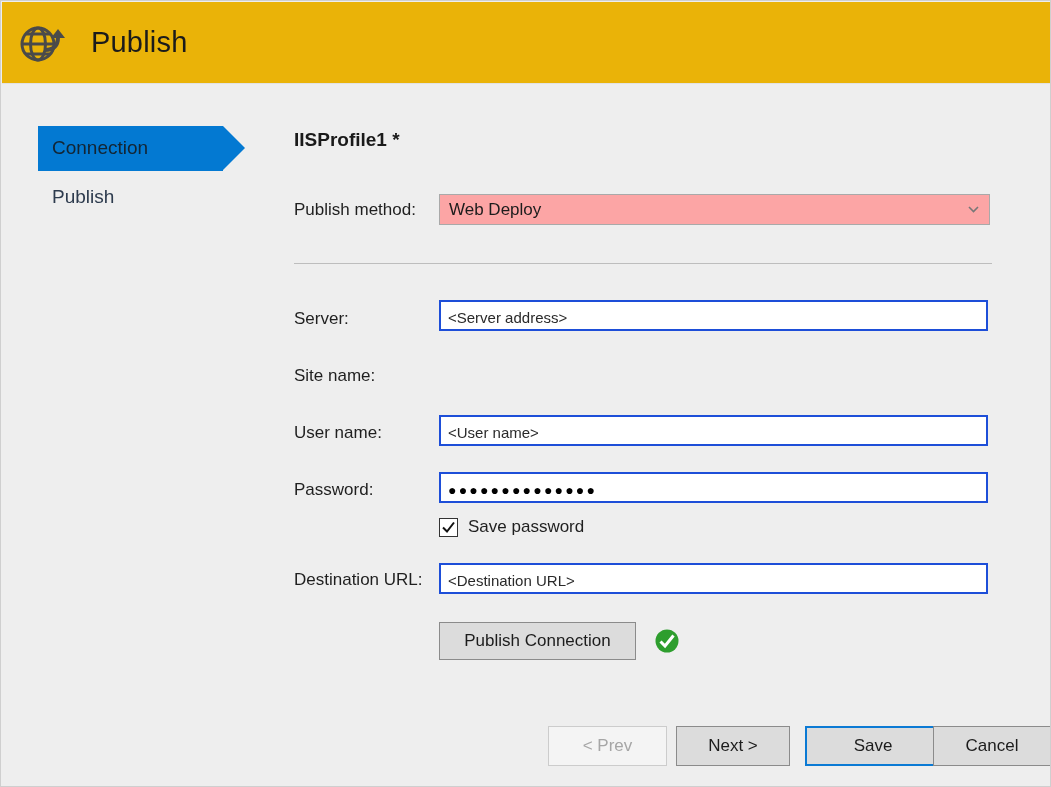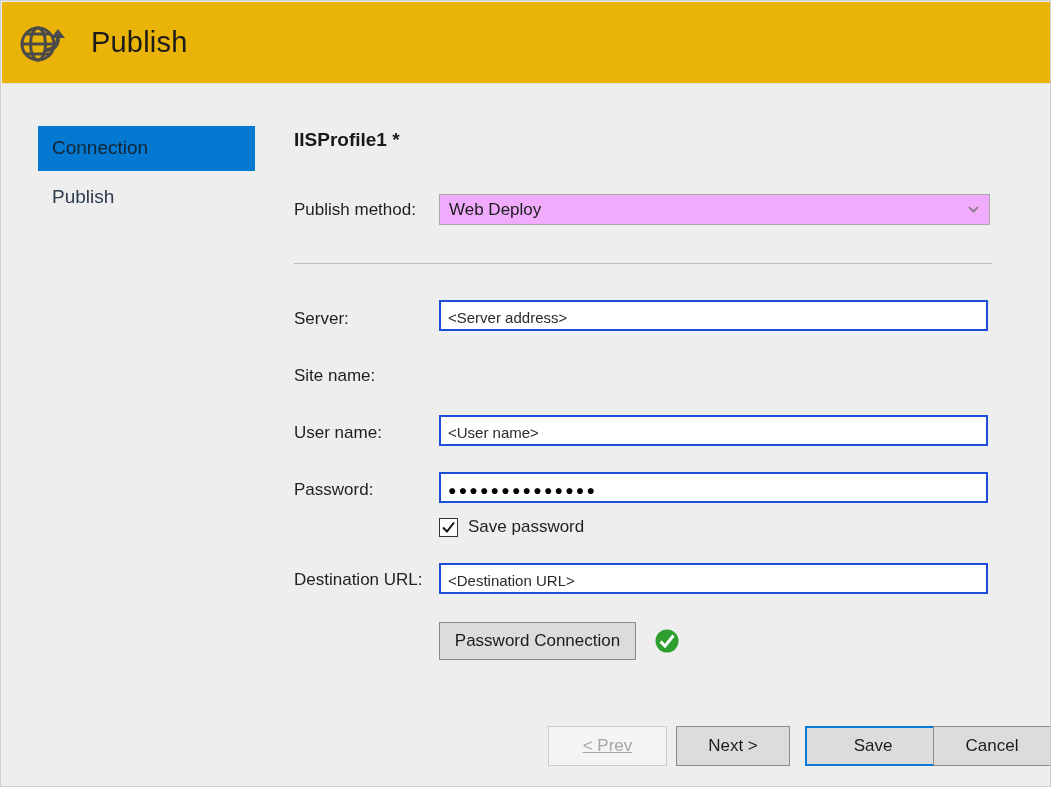--- a/index.html
+++ b/index.html
@@ -63,21 +63,20 @@
     color: #2d3b4e;
     white-space: nowrap;
   }
   .nav-item.active {
     left: 36px;
     top: 42px;
     width: 185px;
     height: 45px;
     background: #0379d2;
     color: #14202c;
-    padding-left: 32px;
   }
   .nav-item.active .nav-label {
     position: absolute;
     left: 14px;
     top: 11px;
     color: #132533;
   }
   .nav-arrow {
     position: absolute;
     left: 185px;
@@ -118,21 +117,21 @@
     white-space: nowrap;
   }
 
   
   .combo {
     position: absolute;
     left: 167px;
     top: 110px;
     width: 551px;
     height: 31px;
-    background: #f0abfc;
+    background: #fca5a5;
     border: 1px solid #a9a9a9;
     box-sizing: border-box;
   }
   .combo-value {
     position: absolute;
     left: 9px;
     top: 5px;
     font-size: 17px;
     color: #1c1c1c;
     white-space: nowrap;
@@ -255,21 +254,20 @@
     font-family: "Liberation Sans", sans-serif;
     cursor: default;
     text-align: center;
     line-height: 38px;
     padding: 0;
   }
   .btn.disabled {
     background: #f4f4f4;
     border-color: #cccccc;
     color: #a6a6a6;
-    text-decoration: underline;
   }
   .btn.focus {
     border: 2px solid #0b7ad4;
     line-height: 36px;
   }
   #btn-prev   { left: 276px; width: 119px; }
   #btn-next   { left: 404px; width: 114px; }
   #btn-save   { left: 533px; width: 136px; }
   #btn-cancel { left: 661px; width: 118px; }
 </style>
@@ -345,21 +343,21 @@
         </svg>
       </span>
       <span class="checkbox-label">Save password</span>
     </div>
 
     <div class="row-label" style="left:22px; top:486px;">Destination URL:</div>
     <div class="field" style="top:479px;">
       <span class="field-text placeholder">&lt;Destination URL&gt;</span>
     </div>
 
-    <button class="validate-btn">Password Connection</button>
+    <button class="validate-btn">Publish Connection</button>
     <span class="success-badge">
       <svg width="26" height="26" viewBox="0 0 26 26">
         <circle cx="13" cy="13" r="11.5" fill="#2e9e2e"></circle>
         <path d="M6.5 13.5 L11 18 L19.5 7.5" fill="none" stroke="#ffffff" stroke-width="3"></path>
       </svg>
     </span>
 
     <div class="footer">
       <button class="btn disabled" id="btn-prev">&lt; Prev</button>
       <button class="btn" id="btn-next">Next &gt;</button>

